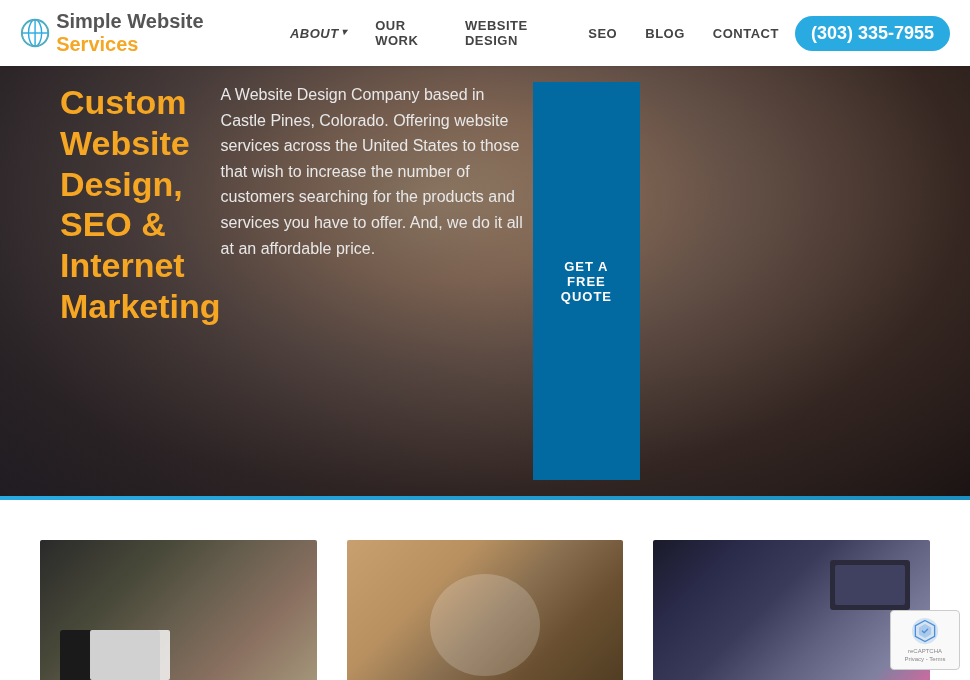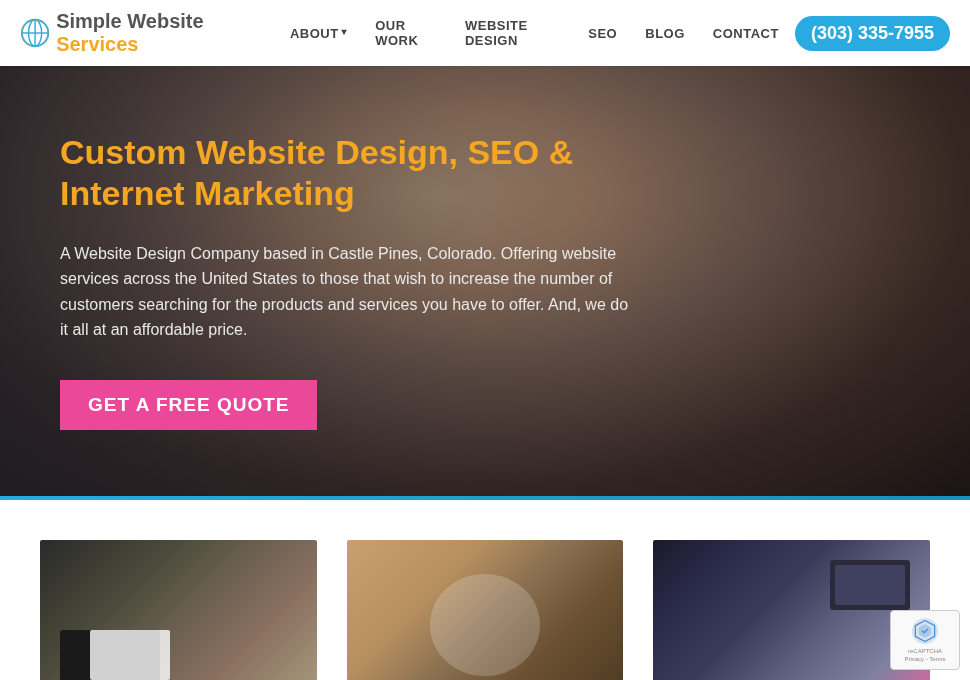--- a/index.html
+++ b/index.html
@@ -46,20 +46,21 @@
       text-transform: uppercase;
       padding: 6px 12px;
       text-decoration: none;
       letter-spacing: 0.5px;
       cursor: pointer;
     }
     .nav-about {
       display: flex;
       align-items: flex-start;
       gap: 3px;
+      font-style: italic;
     }
     .dropdown-arrow {
       font-size: 10px;
       color: #444;
     }
     .phone-btn {
       background: #29abe2;
       color: #fff;
       border: none;
       border-radius: 20px;
@@ -95,45 +96,44 @@
       top: 0; left: 0; right: 0; bottom: 0;
       z-index: 1;
       background:
         radial-gradient(ellipse at 45% 30%, #c8a882 0%, #b08868 20%, #7a6050 40%, #3a2820 70%, #1a1210 100%);
     }
     .hero-content {
       position: absolute;
       top: 0; left: 0; right: 0; bottom: 0;
       z-index: 3;
       display: flex;
-      flex-direction: column;
+      flex-direction: row;
       justify-content: center;
       padding: 16px 60px;
       max-width: 700px;
-      gap: 9px;
     }
     .hero-title {
       font-size: 34px;
       font-weight: bold;
       color: #f5a623;
       line-height: 1.2;
       margin-bottom: 18px;
     }
     .hero-subtitle {
       font-size: 16px;
       color: #e8e8e8;
       line-height: 1.6;
       margin-bottom: 28px;
       max-width: 580px;
     }
     .hero-btn {
       display: inline-block;
-      background: #ec4899;
+      background: #0369a1;
       color: #fff;
-      font-size: 19px;
+      font-size: 13px;
       font-weight: bold;
       letter-spacing: 1px;
       padding: 14px 28px;
       text-decoration: none;
       cursor: pointer;
       border: none;
       text-transform: uppercase;
       width: fit-content;
     }
 

